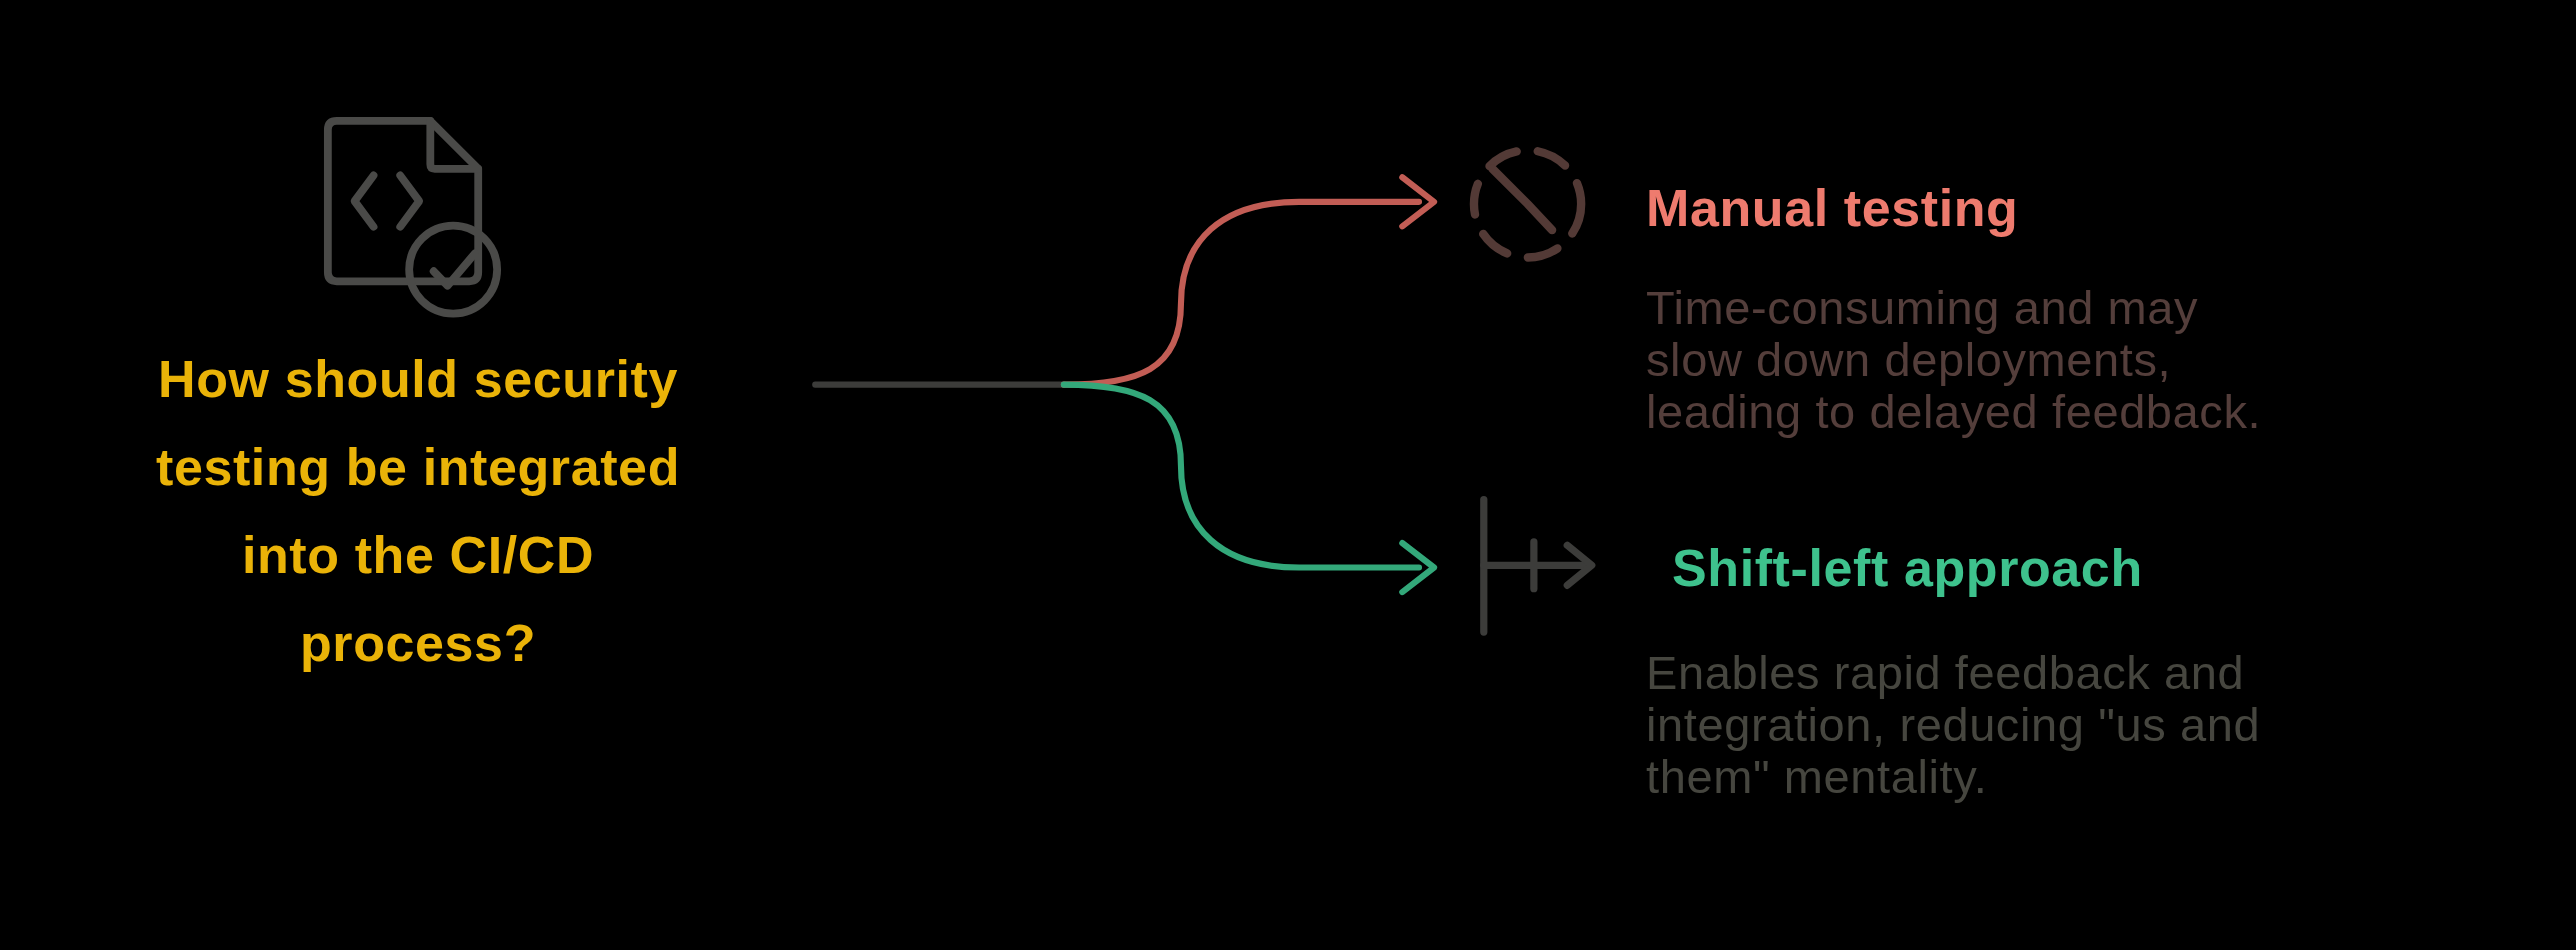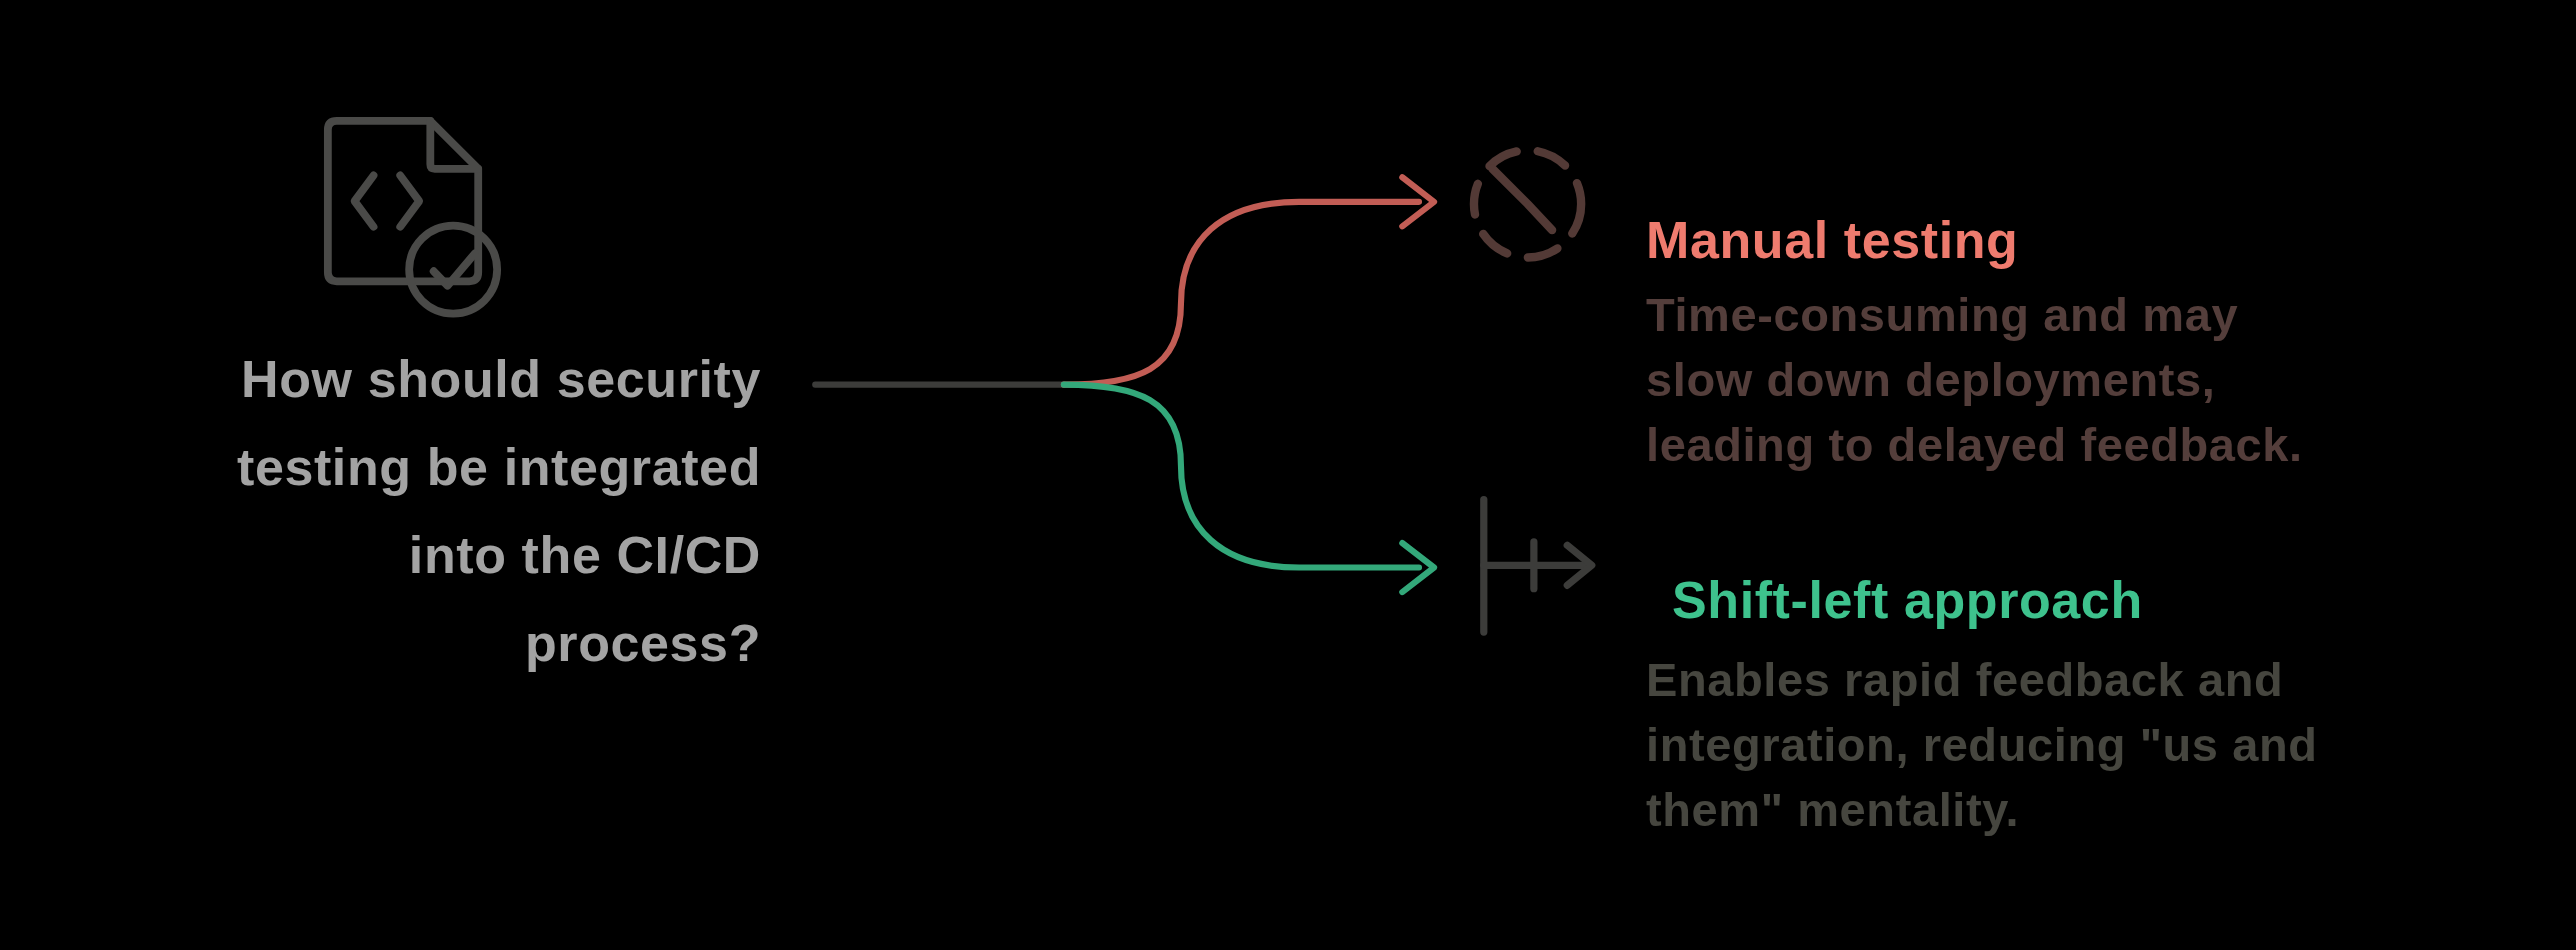--- a/index.html
+++ b/index.html
@@ -26,24 +26,23 @@
   #connector-lines { left: 0; top: 0; width: 2576px; height: 950px; }
 
   
   #clock-icon { left: 1460px; top: 138px; width: 134px; height: 134px; }
   #shift-left-icon { left: 1476px; top: 495px; width: 128px; height: 145px; }
 
   
   .branch-title {
     font-size: 52px; font-weight: 700; letter-spacing: 0.6px; line-height: 56px;
     white-space: nowrap;
-    margin-top: 32px;
   }
   .branch-desc {
-    font-size: 47px; line-height: 65px; font-weight: 700; letter-spacing: 0.6px;
+    font-size: 47px; line-height: 52px; font-weight: 400; letter-spacing: 0.6px;
     white-space: pre-line; width: 920px;
   }
   #manual-title { left: 1646px; top: 180px; }
   #manual-desc  { left: 1646px; top: 282px; }
   #shift-title  { left: 1672px; top: 540px; }
   #shift-desc   { left: 1646px; top: 647px; }
 
   svg path, svg line, svg circle { fill: none; }
 </style>
 </head>
@@ -52,21 +51,21 @@
 <svg id="question-icon" class="abs" viewBox="0 0 360 440" xmlns="http://www.w3.org/2000/svg">
   <g stroke-width="14" stroke-linecap="round" stroke-linejoin="round" stroke="#4a4a48">
     <path d="M 44 16 L 212 16 L 298 102 L 298 288 Q 298 304 282 304 L 44 304 Q 28 304 28 288 L 28 32 Q 28 16 44 16 Z"></path>
     <path d="M 212 16 L 212 94 Q 212 102 220 102 L 298 102"></path>
     <path d="M 110 114 L 76 160 L 110 206 M 158 114 L 192 160 L 158 206"></path>
     <circle cx="253" cy="283" r="79" fill="#000000"></circle>
     <path d="M 218 286 L 243 312 L 292 254"></path>
   </g>
 </svg>
 
-<div id="question-text" class="abs" style="color: #a3a3a3; text-align: right;">How should security
+<div id="question-text" class="abs" style="color: #eab308;">How should security
 testing be integrated
 into the CI/CD
 process?</div>
 
 <svg id="connector-lines" class="abs" viewBox="0 0 4620 1704" xmlns="http://www.w3.org/2000/svg">
   <path stroke-width="11" stroke-linecap="round" d="M 1462 690 L 1908 690" stroke="#3c3c3a"></path>
   <g stroke-width="11" stroke-linecap="round" stroke-linejoin="round" stroke="#c25d55">
     <path d="M 1908 690 C 2040 690 2118 664 2118 545 C 2118 432 2190 362 2330 362 L 2545 362"></path>
     <path d="M 2515 318 L 2572 362 L 2515 406"></path>
   </g>

